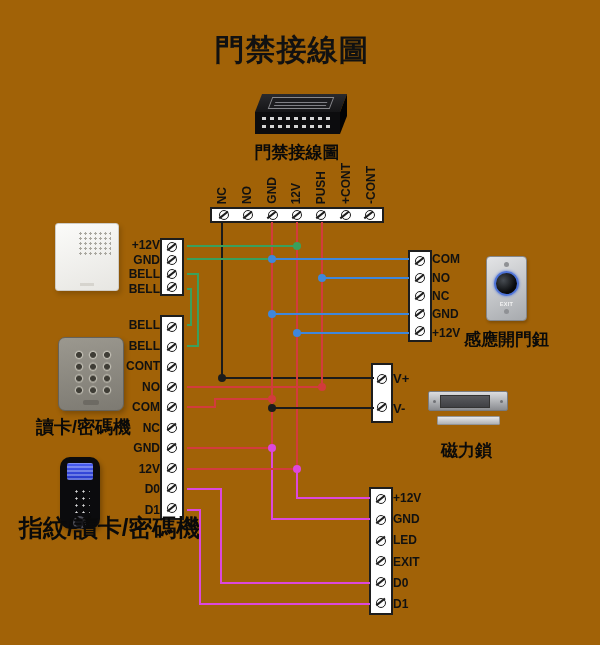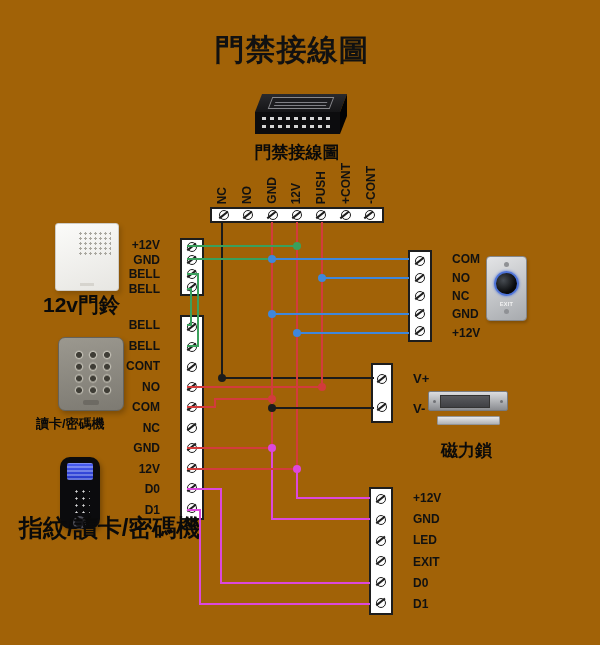--- a/index.html
+++ b/index.html
@@ -9,21 +9,21 @@
 
   
   .title{position:absolute;left:142px;top:30px;width:300px;text-align:center;
          font-size:30px;font-weight:900;letter-spacing:1px;}
 
   
   .wire{position:absolute;}
   .dot{position:absolute;width:8px;height:8px;border-radius:50%;}
 
   
-  .tblock{position:absolute;display:flex;gap:20px;justify-content:flex-end;}
+  .tblock{position:absolute;display:flex;gap:0;justify-content:flex-end;}
   .tblock .labels{display:flex;flex-direction:column;justify-content:space-around;
                   width:44px;text-align:right;font-weight:bold;font-size:12px;line-height:1;}
   .tblock[data-side="right"] .labels{order:2;text-align:left;}
   .frame{box-sizing:border-box;border:2px solid #1d1d1d;background:#fff;
          display:flex;flex-direction:column;justify-content:space-around;align-items:center;}
   .frame.horizontal{flex-direction:row;}
   .screw{width:10px;height:10px;box-sizing:border-box;border:1.6px solid #1d1d1d;
          border-radius:50%;position:relative;background:#fdfdfd;flex:0 0 auto;}
   .screw::after{content:"";position:absolute;left:-2.4px;top:2.8px;width:11px;height:1.6px;
                 background:#1d1d1d;transform:rotate(-38deg);}
@@ -225,41 +225,41 @@
         <div class="screw"></div>
         <div class="screw"></div>
         <div class="screw"></div>
       </div>
   </div>
 
   <div class="doorbell">
     <div class="grille"></div>
     <div class="tag"></div>
   </div>
-  <div class="lbl" style="left:43px;top:291px;font-size:21px;">12v門鈴</div>
 
   <div class="keypadreader">
     <div class="keys"></div>
     <div class="tag"></div>
   </div>
-  <div class="lbl" style="left:36px;top:415px;font-size:13px;">讀卡/密碼機</div>
+  <div class="lbl" style="left:36px;top:415px;font-size:18px;">讀卡/密碼機</div>
 
   <div class="fpreader">
     <div class="screen"></div>
     <div class="keys"></div>
     <div class="fpring"></div>
   </div>
   <div class="lbl" style="left:19px;top:512px;font-size:24px;">指紋/讀卡/密碼機</div>
 
   <div class="exitpanel">
     <div class="pscrew" style="top:5px;"></div>
     <div class="pscrew" style="bottom:6px;"></div>
     <div class="btn"></div>
     <div class="btxt">EXIT</div>
   </div>
+  <div class="lbl" style="left:464px;top:328px;font-size:17px;">感應開門鈕</div>
 
   <div class="maglock-bar">
     <div class="inner"></div>
     <div class="cap" style="left:4px;"></div>
     <div class="cap" style="right:4px;"></div>
   </div>
   <div class="maglock-plate"></div>
   <div class="lbl" style="left:441px;top:439px;font-size:17px;">磁力鎖</div>
 
 

